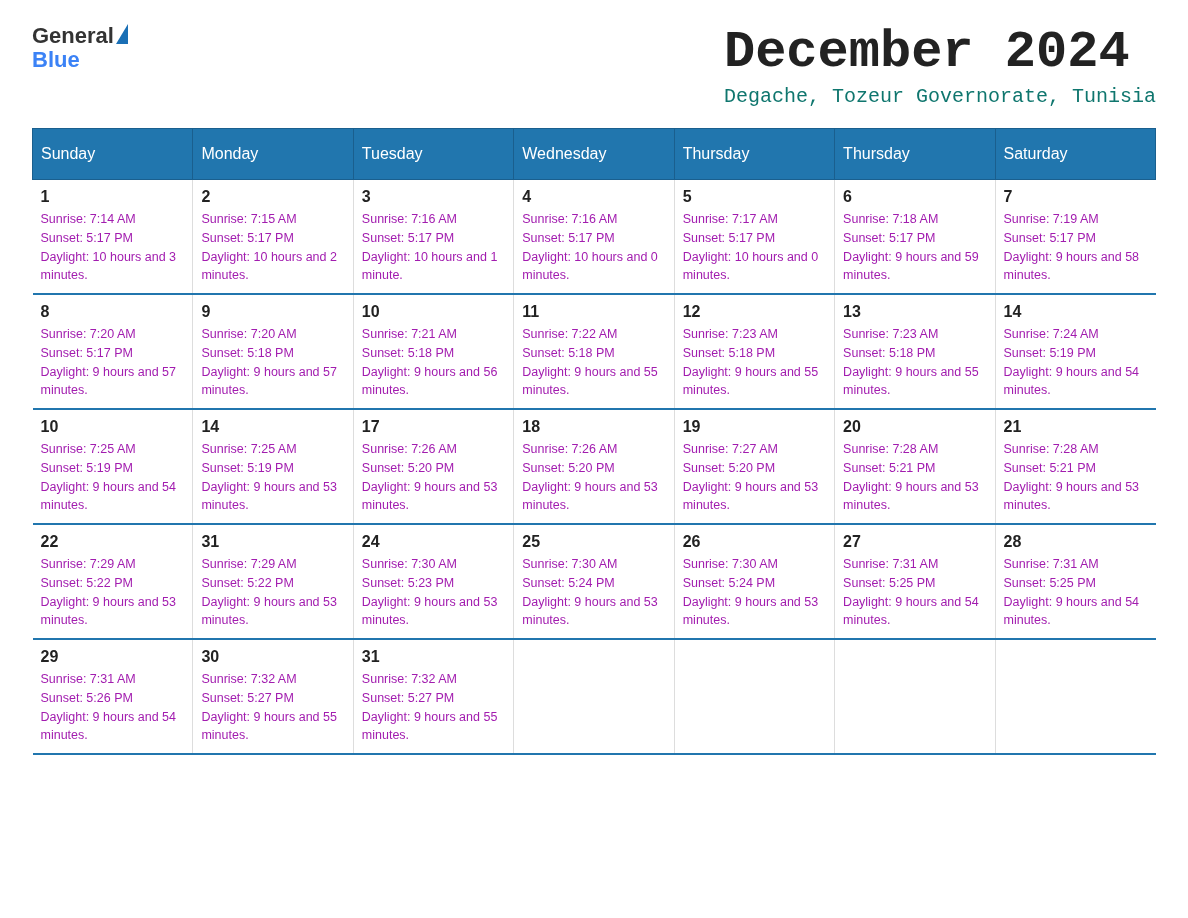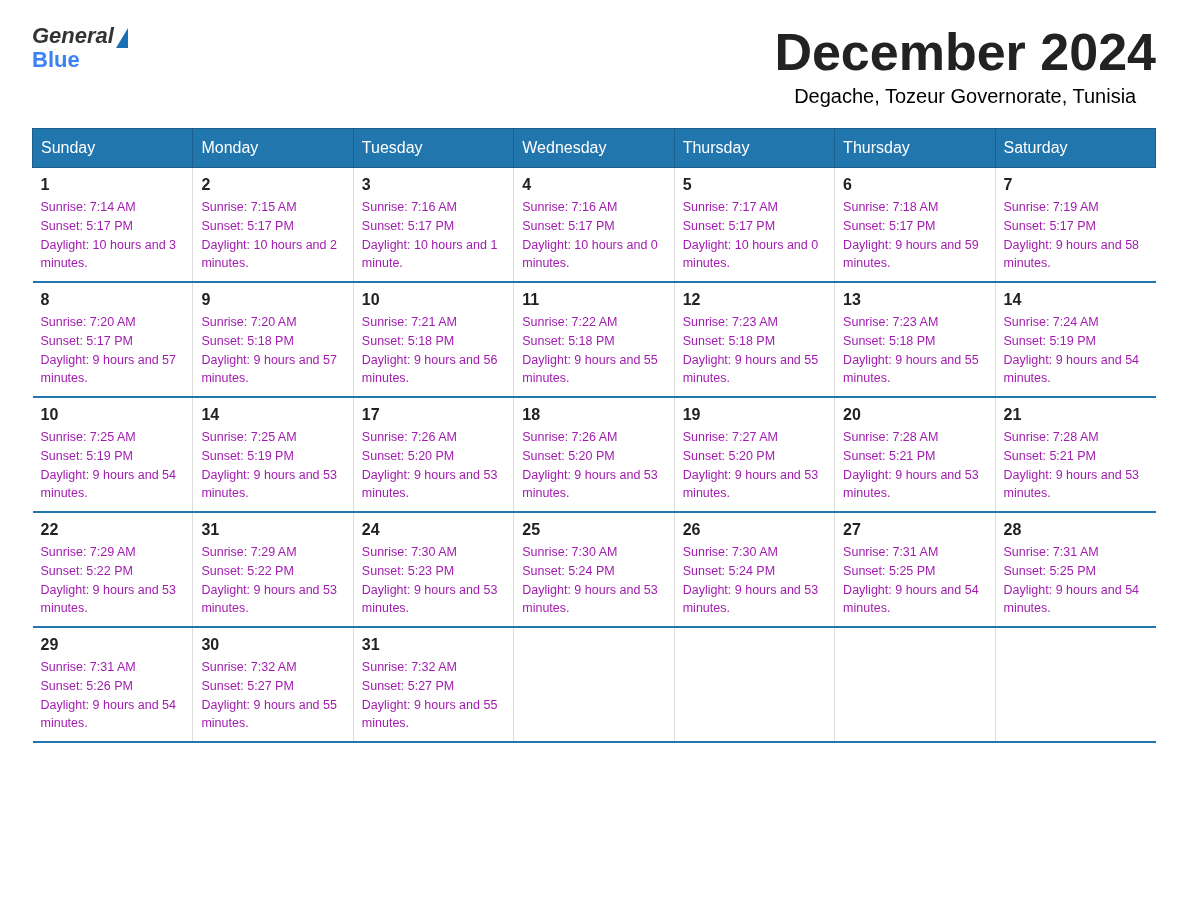--- a/index.html
+++ b/index.html
@@ -33,44 +33,45 @@
     }
     .logo-triangle {
       width: 0;
       height: 0;
       border-left: 12px solid transparent;
       border-bottom: 20px solid #1a6fb5;
       margin-left: 2px;
       margin-top: -4px;
     }
     .title-area {
-      text-align: center;
+      text-align: left;
+      font-family: Liberation Mono, monospace;
     }
     .month-title {
       font-size: 52px;
       font-weight: bold;
       color: #222;
       line-height: 1.1;
     }
     .location {
       font-size: 20px;
-      color: #000000;
+      color: #0f766e;
       margin-top: 4px;
     }
     table {
       width: 100%;
       border-collapse: collapse;
       table-layout: fixed;
     }
     thead tr {
       background-color: #2176ae;
       color: white;
     }
     thead th {
-      padding: 10px 8px;
+      padding: 16px 8px;
       font-size: 16px;
       font-weight: normal;
       text-align: left;
       border: 1px solid #1a5f8e;
     }
     tbody tr {
       border-bottom: 2px solid #2176ae;
     }
     tbody td {
       vertical-align: top;
@@ -98,21 +99,21 @@
     .empty-cell {
       background: #fff;
     }
   </style>
 </head>
 <body>
 
 <div class="header">
   <div class="logo">
     <div style="line-height:1.1">
-      <div style="display:flex;align-items:flex-end;font-style:italic;">
+      <div style="display:flex;align-items:center;">
         <span class="logo-text-general">General</span>
         <div class="logo-triangle"></div>
       </div>
       <span class="logo-text-blue">Blue</span>
     </div>
   </div>
   <div class="title-area">
     <div class="month-title">December 2024</div>
     <div class="location">Degache, Tozeur Governorate, Tunisia</div>
   </div>

